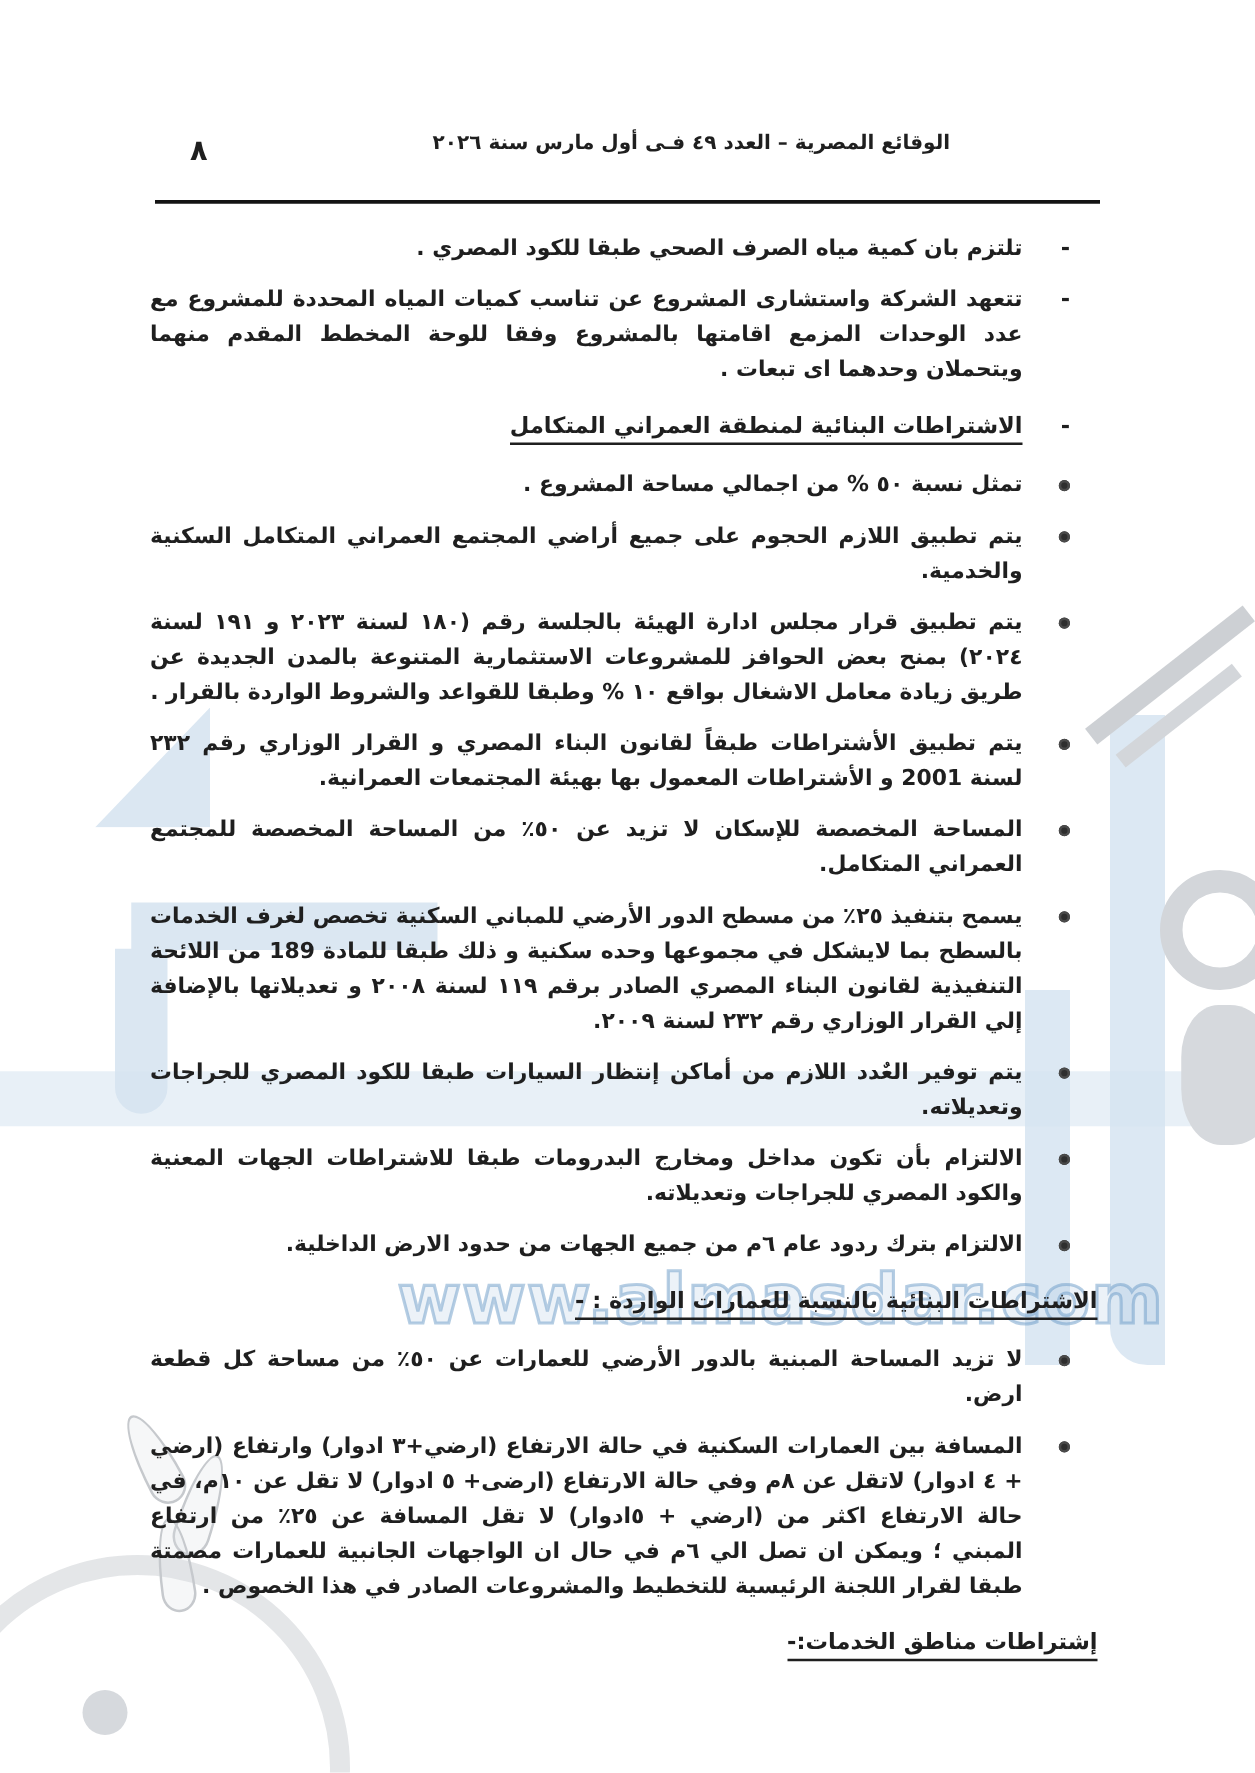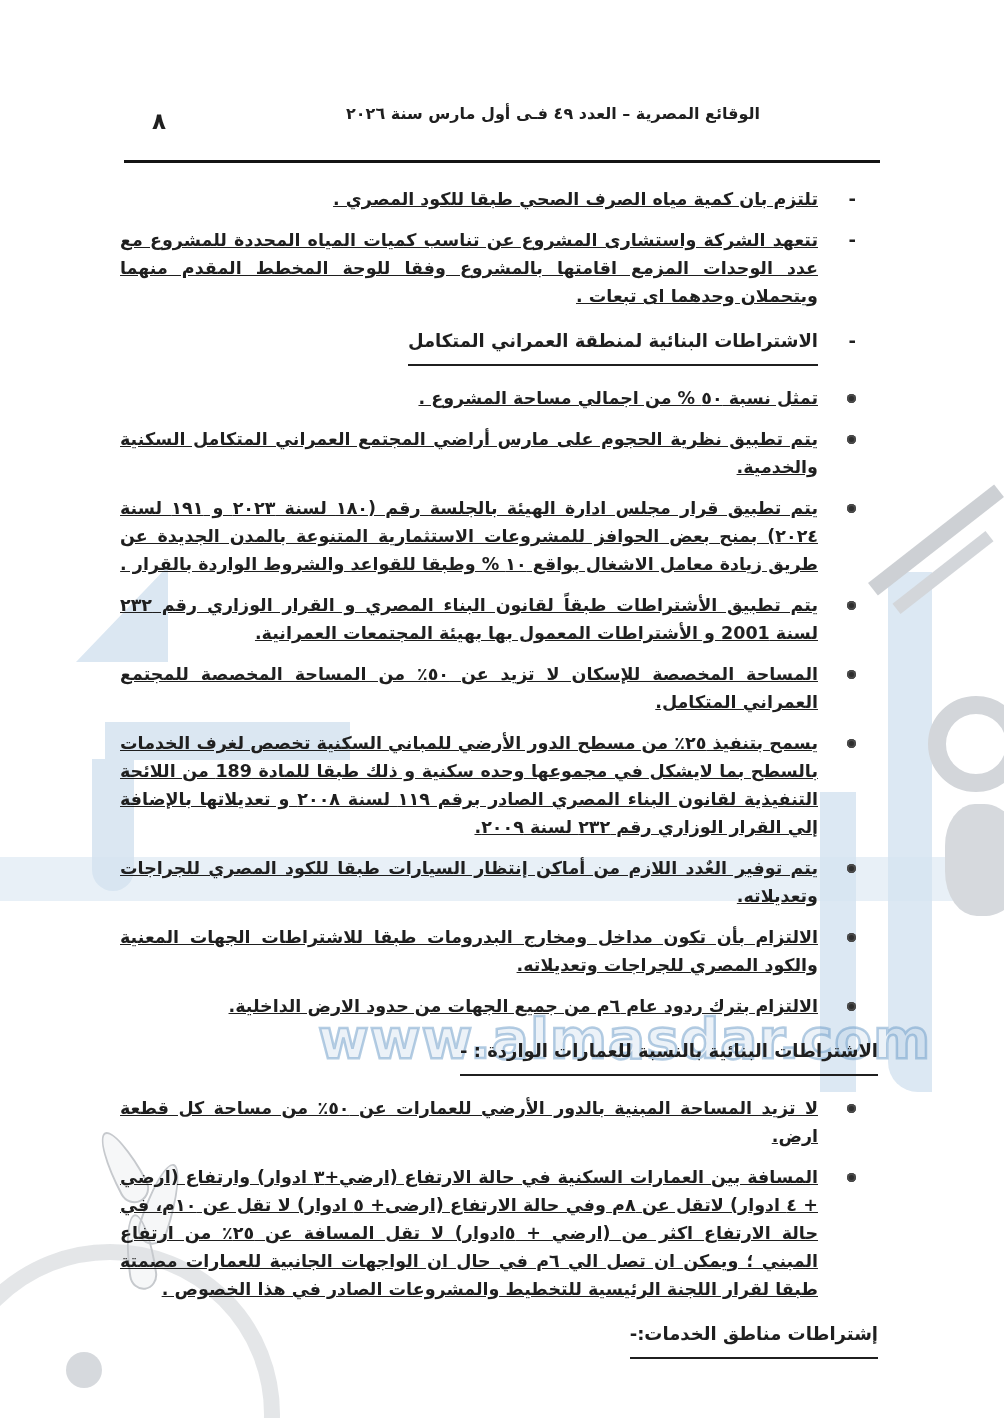--- a/index.html
+++ b/index.html
@@ -67,38 +67,38 @@
   .gz-body { padding: 22px 126px 0 120px; }
 
   .item {
     position: relative;
     padding-right: 60px;
     margin-bottom: 13px;
     font-size: 17.5px; line-height: 28px;
     font-weight: bold;
     text-align: justify;
   }
-  .item .txt { margin: 0; text-decoration: underline; }
+  .item .txt { margin: 0; }
   .marker { position: absolute; right: 22px; top: 0; }
   .dash-marker { font-size: 18px; font-weight: bold; }
   .bullet-marker {
     top: 10px; width: 9px; height: 9px; border-radius: 50%;
     background: #2e2e2e; box-shadow: inset 0 0 0 2px #4a4a4a;
   }
 
   .heading {
     position: relative;
     margin: 20px 0 18px 0;
     font-size: 18px; font-weight: bold;
   }
   .heading .txt {
     display: inline-block; margin: 0;
     font-size: 18px;
     border-bottom: 2px solid #1f1f1f;
-    padding-bottom: 13px;
+    padding-bottom: 3px;
   }
   .heading.h-dash { padding-right: 60px; }
 </style>
 </head>
 <body>
 
 <div class="page">
 
   <div class="wm ws1"></div>
   <div class="wm ws2"></div>
@@ -143,21 +143,21 @@
         <h2 class="txt">الاشتراطات البنائية لمنطقة العمراني المتكامل</h2>
       </div>
 
       <div class="item">
         <span class="marker bullet-marker"></span>
         <p class="txt">تمثل نسبة ٥٠ % من اجمالي مساحة المشروع .</p>
       </div>
 
       <div class="item">
         <span class="marker bullet-marker"></span>
-        <p class="txt">يتم تطبيق نظرية الحجوم على مارس أراضي المجتمع العمراني المتكامل السكنية والخدمية.</p>
+        <p class="txt">يتم تطبيق اللازم الحجوم على جميع أراضي المجتمع العمراني المتكامل السكنية والخدمية.</p>
       </div>
 
       <div class="item">
         <span class="marker bullet-marker"></span>
         <p class="txt">يتم تطبيق قرار مجلس ادارة الهيئة بالجلسة رقم (١٨٠ لسنة ٢٠٢٣ و ١٩١ لسنة ٢٠٢٤) بمنح بعض الحوافز للمشروعات الاستثمارية المتنوعة بالمدن الجديدة عن طريق زيادة معامل الاشغال بواقع ١٠ % وطبقا للقواعد والشروط الواردة بالقرار .</p>
       </div>
 
       <div class="item">
         <span class="marker bullet-marker"></span>
         <p class="txt">يتم تطبيق الأشتراطات طبقاً لقانون البناء المصري و القرار الوزاري رقم ٢٣٢ لسنة 2001 و الأشتراطات المعمول بها بهيئة المجتمعات العمرانية.</p>

